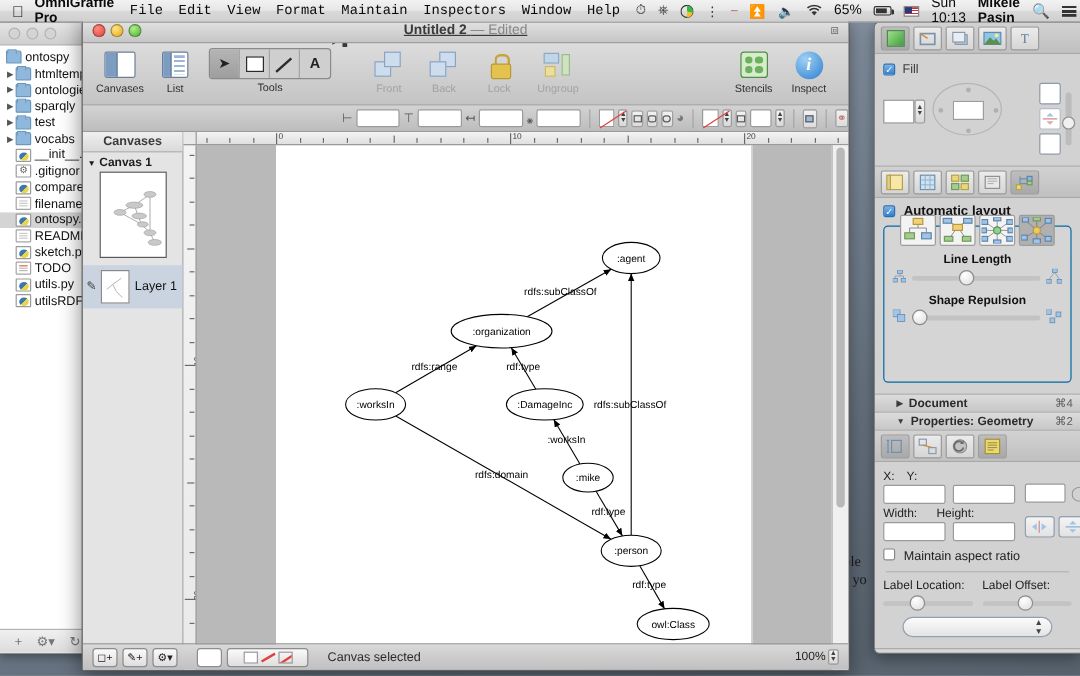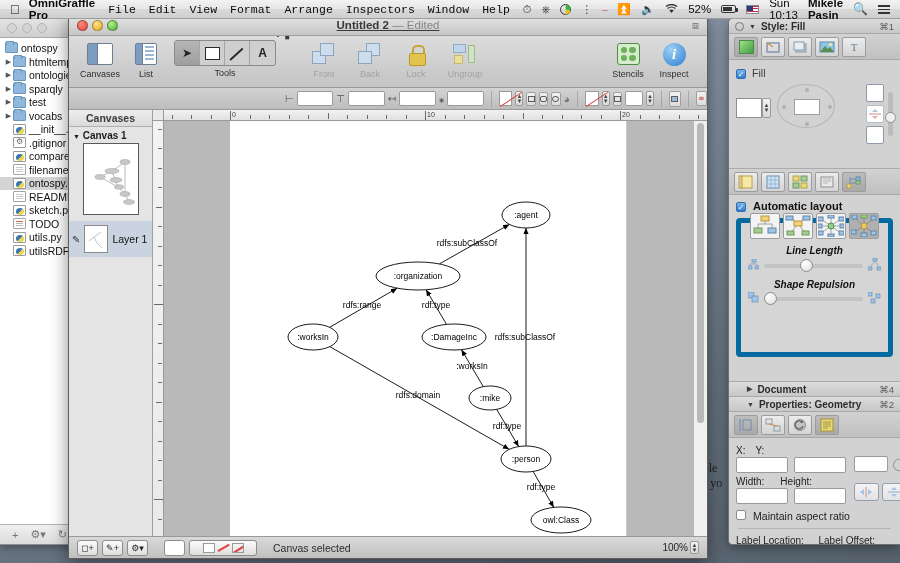--- a/index.html
+++ b/index.html
@@ -219,21 +219,21 @@
     font-size:10px; font-weight:bold; color:#2c2c2c;
   }
   .ihead .cmd { margin-left:auto; font-weight:normal; color:#5d5d5d; font-size:9.5px;}
   .ihead .tri { font-size:7px; color:#3c3c3c; }
   .ihead .circ { width:9px;height:9px;border:1px solid #777;border-radius:50%; }
   .itabs { height:26px; display:flex; align-items:center; gap:3px; padding:0 5px;
      background:linear-gradient(to bottom,#d2d2d2,#c0c0c0); border-bottom:1px solid #a8a8a8;}
   .itab { width:24px;height:20px;border:1px solid #9c9c9c;border-radius:2px;
      background:linear-gradient(to bottom,#ececec,#d5d5d5); display:flex;align-items:center;justify-content:center;}
   .itab.on { background:linear-gradient(to bottom,#bdbdbd,#a9a9a9); }
-  .ipane { background:#d2d2d2; padding:7px 7px 24px; border-bottom:1px solid #ababab; }
+  .ipane { background:#d2d2d2; padding:7px 7px 9px; border-bottom:1px solid #ababab; }
   .fillrow { display:flex; align-items:flex-start; gap:6px; }
   .chk { width:10px;height:10px;border:1px solid #8a8a8a;border-radius:2px;background:#fff;display:inline-block;
      font-size:8px;line-height:9px;text-align:center;color:#3a3a3a;}
   .chk.on { background:linear-gradient(to bottom,#7fb4e8,#2f7fd0); color:#fff; border-color:#2c6fae;}
   .colorwell { width:26px;height:20px;border:1px solid #8f8f8f;background:#fff;}
   .shadowpad { width:58px;height:44px;border:1px solid #b5b5b5;border-radius:50%;position:relative;background:#d2d2d2;}
   .shadowpad .inner{position:absolute;left:16px;top:14px;width:26px;height:16px;background:#fff;border:1px solid #9d9d9d;}
   .shadowpad b{position:absolute;width:4px;height:4px;border-radius:50%;background:#b0b0b0;}
   .sqbtn { width:18px;height:18px;border:1.5px solid #8f98a8;border-radius:2px;background:#fff;}
   .vsl { width:5px;height:44px;background:#bcbcbc;border-radius:3px;position:relative;}
@@ -273,21 +273,21 @@
   <div class="desk-text" style="left:698px;top:476px;">re yo</div>
 </div>
 
 <div id="menubar">
   <span class="apple"></span>
   <span class="app-name">OmniGraffle Pro</span>
   <span class="mi">File</span>
   <span class="mi">Edit</span>
   <span class="mi">View</span>
   <span class="mi">Format</span>
-  <span class="mi">Arrange</span>
+  <span class="mi">Maintain</span>
   <span class="mi">Inspectors</span>
   <span class="mi">Window</span>
   <span class="mi">Help</span>
 
   <span class="right">
     <span class="ri stat-ico">⏱</span>
     <span class="ri stat-ico">⎈</span>
     <span class="ri stat-ico">
       <svg width="11" height="11" viewBox="0 0 11 11">
           <circle cx="5.5" cy="5.5" r="5" fill="none" stroke="#333" stroke-width="1"></circle>
@@ -299,21 +299,21 @@
     <span class="ri stat-ico" style="color:#b05050;">⎯</span>
     <span class="ri stat-ico">⏫</span>
     <span class="ri stat-ico">🔈</span>
     <span class="ri wifi">
       <svg width="13" height="10" viewBox="0 0 13 10">
           <path d="M6.5 9 L4.3 6.3 A3.5 3.5 0 0 1 8.7 6.3 Z" fill="#333"></path>
           <path d="M2.6 4.6 A6 6 0 0 1 10.4 4.6" fill="none" stroke="#333" stroke-width="1.3"></path>
           <path d="M0.9 2.6 A8.6 8.6 0 0 1 12.1 2.6" fill="none" stroke="#333" stroke-width="1.3"></path>
         </svg>
     </span>
-    <span class="ri">52%</span>
+    <span class="ri">65%</span>
     <span class="ri">
         <span class="batt"></span>
       </span>
     <span class="ri">
         <span class="flagico"></span>
       </span>
     <span class="ri">Sun 10:13</span>
     <span class="ri" style="font-weight:bold;">Mikele Pasin</span>
     <span class="ri stat-ico" style="font-size:12px;">🔍</span>
     <span class="ri">
@@ -730,26 +730,20 @@
     <span class="statustext">Canvas selected</span>
     <span class="zoomfield">
       <span>100%</span>
       <span class="stepper" style="height:13px;">▲<br>▼</span>
     </span>
   </div>
 </div>
 
 <div id="insp">
 
-  <div class="ihead">
-    <span class="circ"></span>
-    <span class="tri">▼</span>
-    <span>Style: Fill</span>
-    <span class="cmd">⌘1</span>
-  </div>
   <div class="itabs">
     <span class="itab on">
       <span style="width:15px;height:14px;background:linear-gradient(135deg,#9fe08a,#3f9e3f);border:1px solid #4d8a4d;display:block;"></span>
     </span>
     <span class="itab">
       <svg width="16" height="14" viewBox="0 0 16 14">
           <rect x="2" y="3" width="12" height="9" fill="none" stroke="#7b92ad" stroke-width="1.4"></rect>
           <path d="M2 3 L8 7" stroke="#d08a3a" stroke-width="1.2"></path>
         </svg>
     </span>
@@ -842,21 +836,21 @@
           <rect x="10" y="6" width="4" height="3" fill="#a8cc90" stroke="#6f9a5c"></rect>
           <rect x="1" y="9" width="4" height="4" fill="#e8d878" stroke="#b8a247"></rect>
         </svg>
     </span>
   </div>
   <div class="ipane" style="padding-top:5px;">
     <div style="margin-bottom:6px;">
       <span class="chk on">✓</span>
       <span class="autolbl" style="margin-left:4px;">Automatic layout</span>
     </div>
-    <div style="border:5px solid #0369a1;border-radius:4px;padding:8px 7px 10px;background:#d5d5d5;font-style:italic;">
+    <div style="border:1px solid #0369a1;border-radius:4px;padding:8px 7px 10px;background:#d5d5d5;">
       <div class="layoutbtns" style="margin-top:-18px;">
         <span class="lbtn">
           <svg width="26" height="22" viewBox="0 0 26 22">
               <path d="M13 5 V9 M6 13 V9 M20 13 V9 M6 9 H20" stroke="#8a8a8a" stroke-width="0.8" fill="none"></path>
               <rect x="9" y="1" width="8" height="5" fill="#f0d07a" stroke="#b89a3a"></rect>
               <rect x="2" y="13" width="8" height="5" fill="#a8cc90" stroke="#6f9a5c"></rect>
               <rect x="16" y="13" width="8" height="5" fill="#9fc4e8" stroke="#5f86a8"></rect>
             </svg>
         </span>
         <span class="lbtn">

